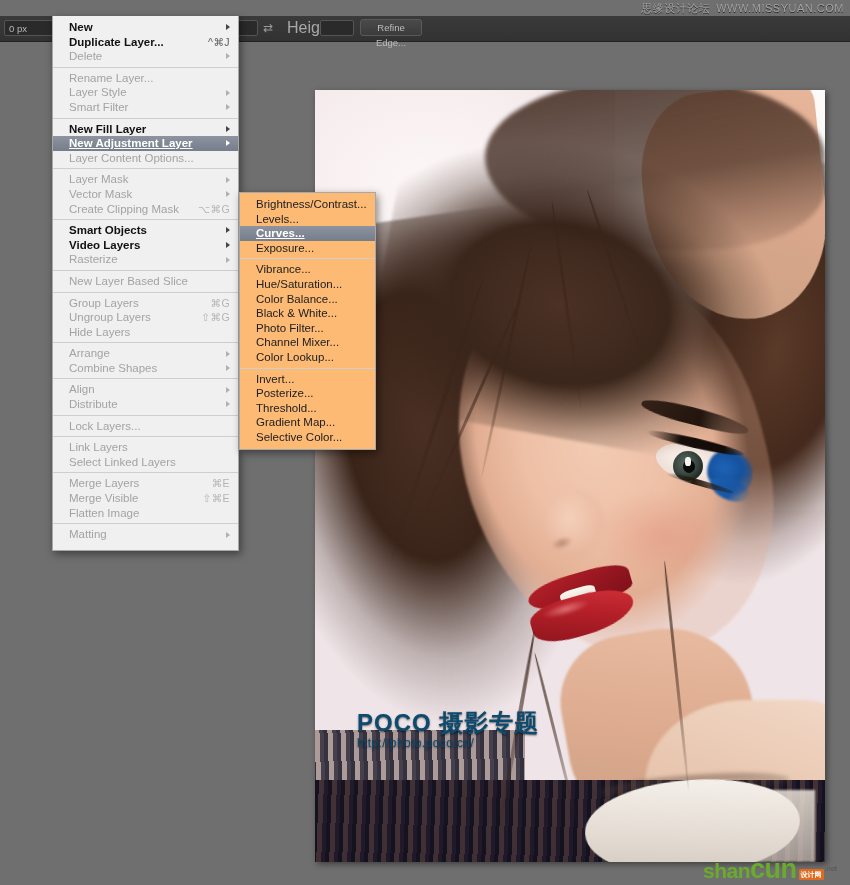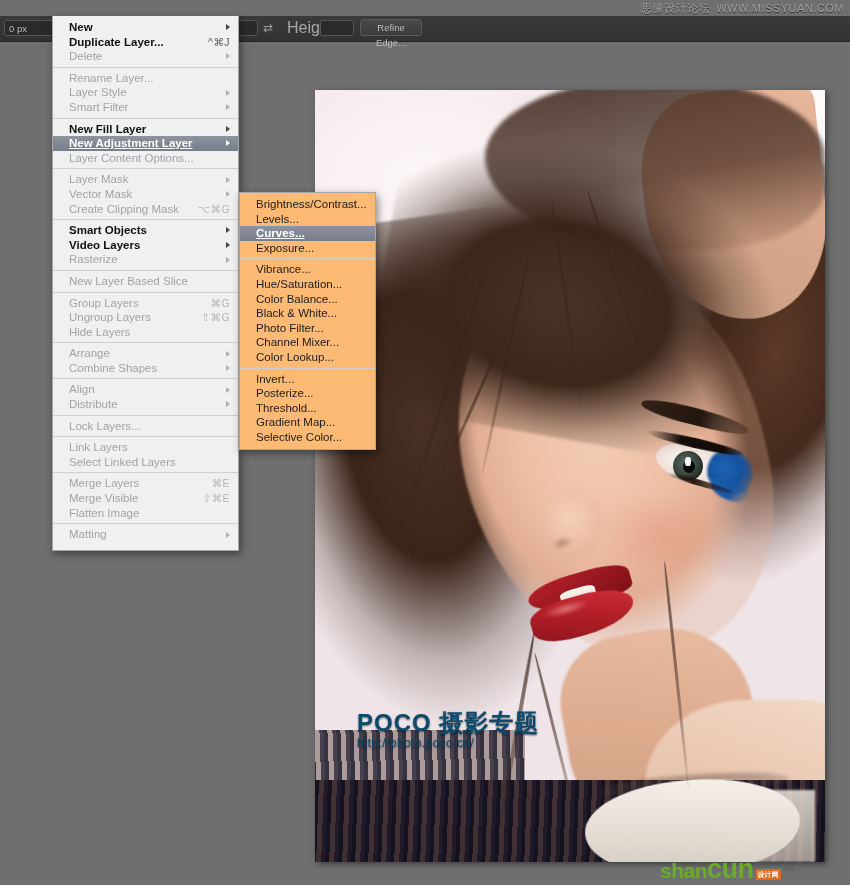--- a/index.html
+++ b/index.html
@@ -433,21 +433,21 @@
   .mi.sel .arrow { border-left-color: #ffffff; }
   .sep {
     height: 1px;
     background: #cfcfcf;
     margin: 3px 0 3px 0;
   }
 
   
   #shancun-logo {
     position: absolute;
-    left: 660px; top: 857px;
+    left: 703px; top: 857px;
     height: 26px;
     z-index: 50;
     display: flex;
     align-items: baseline;
     font-weight: bold;
     letter-spacing: -.5px;
     line-height: 24px;
   }
   #sc-sh { font-size: 21px; color: #6aab2e; }
   #sc-cun { font-size: 27px; color: #6aab2e; }

